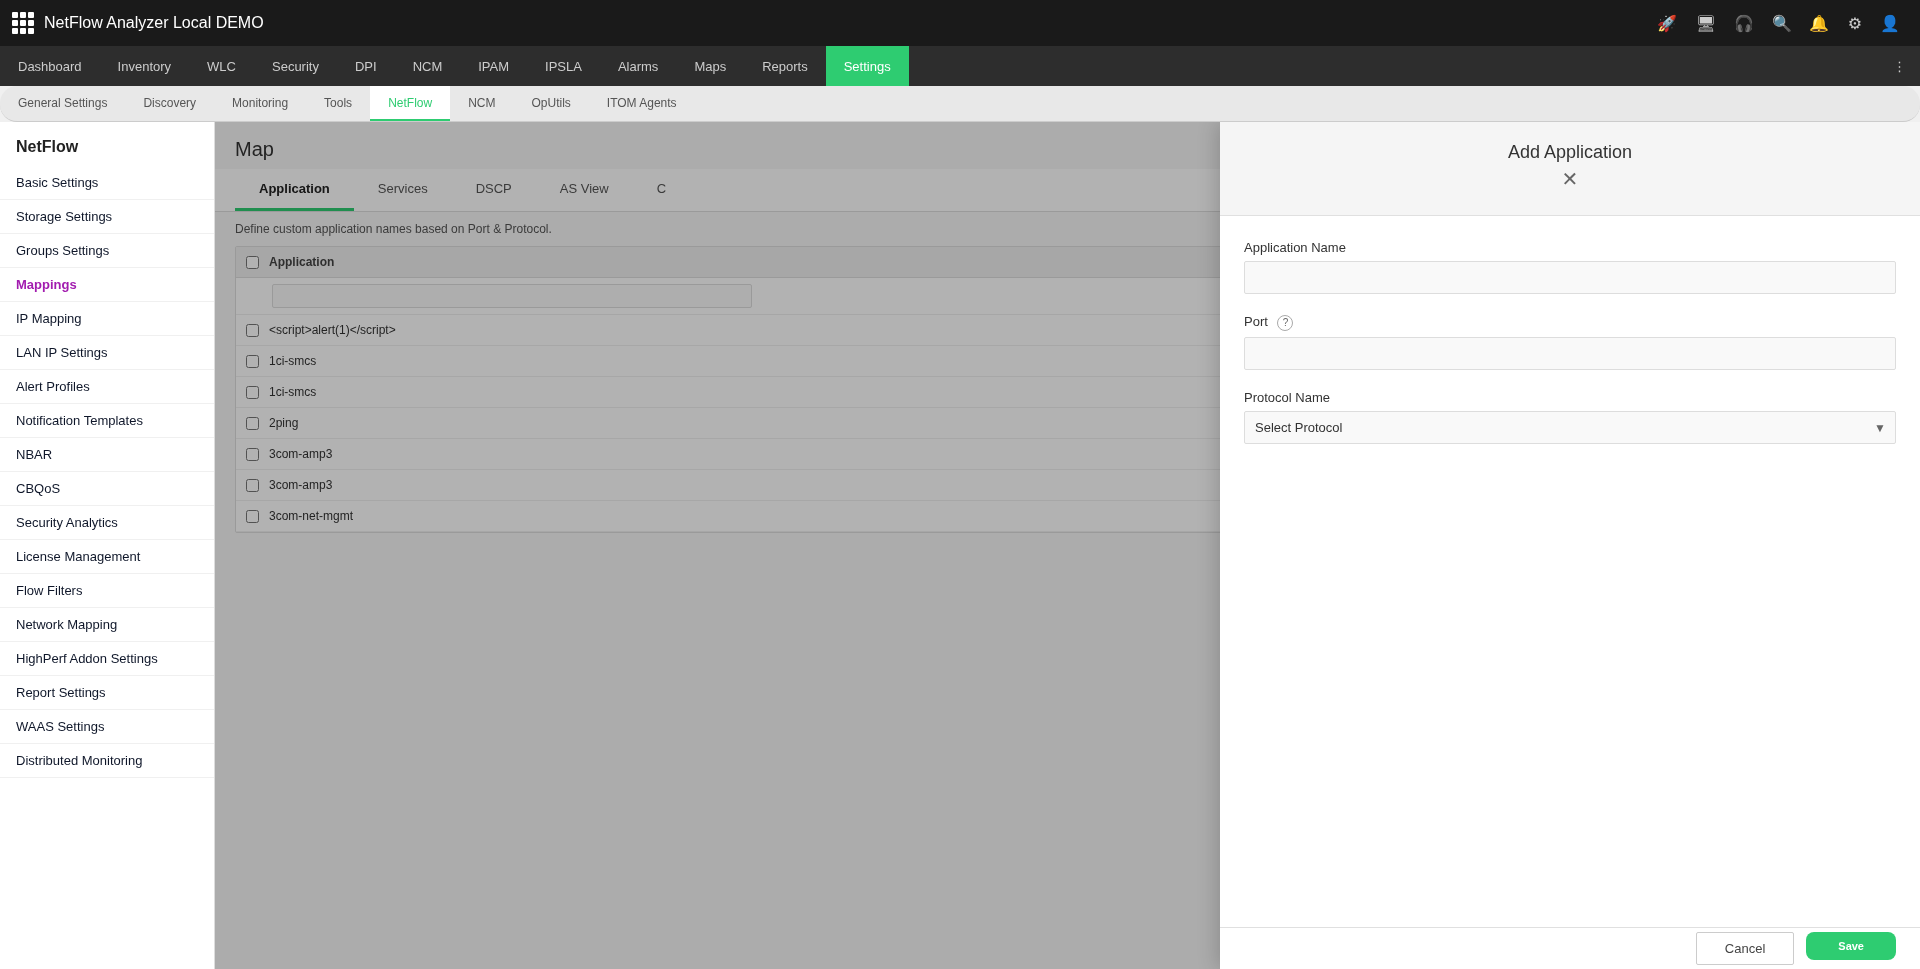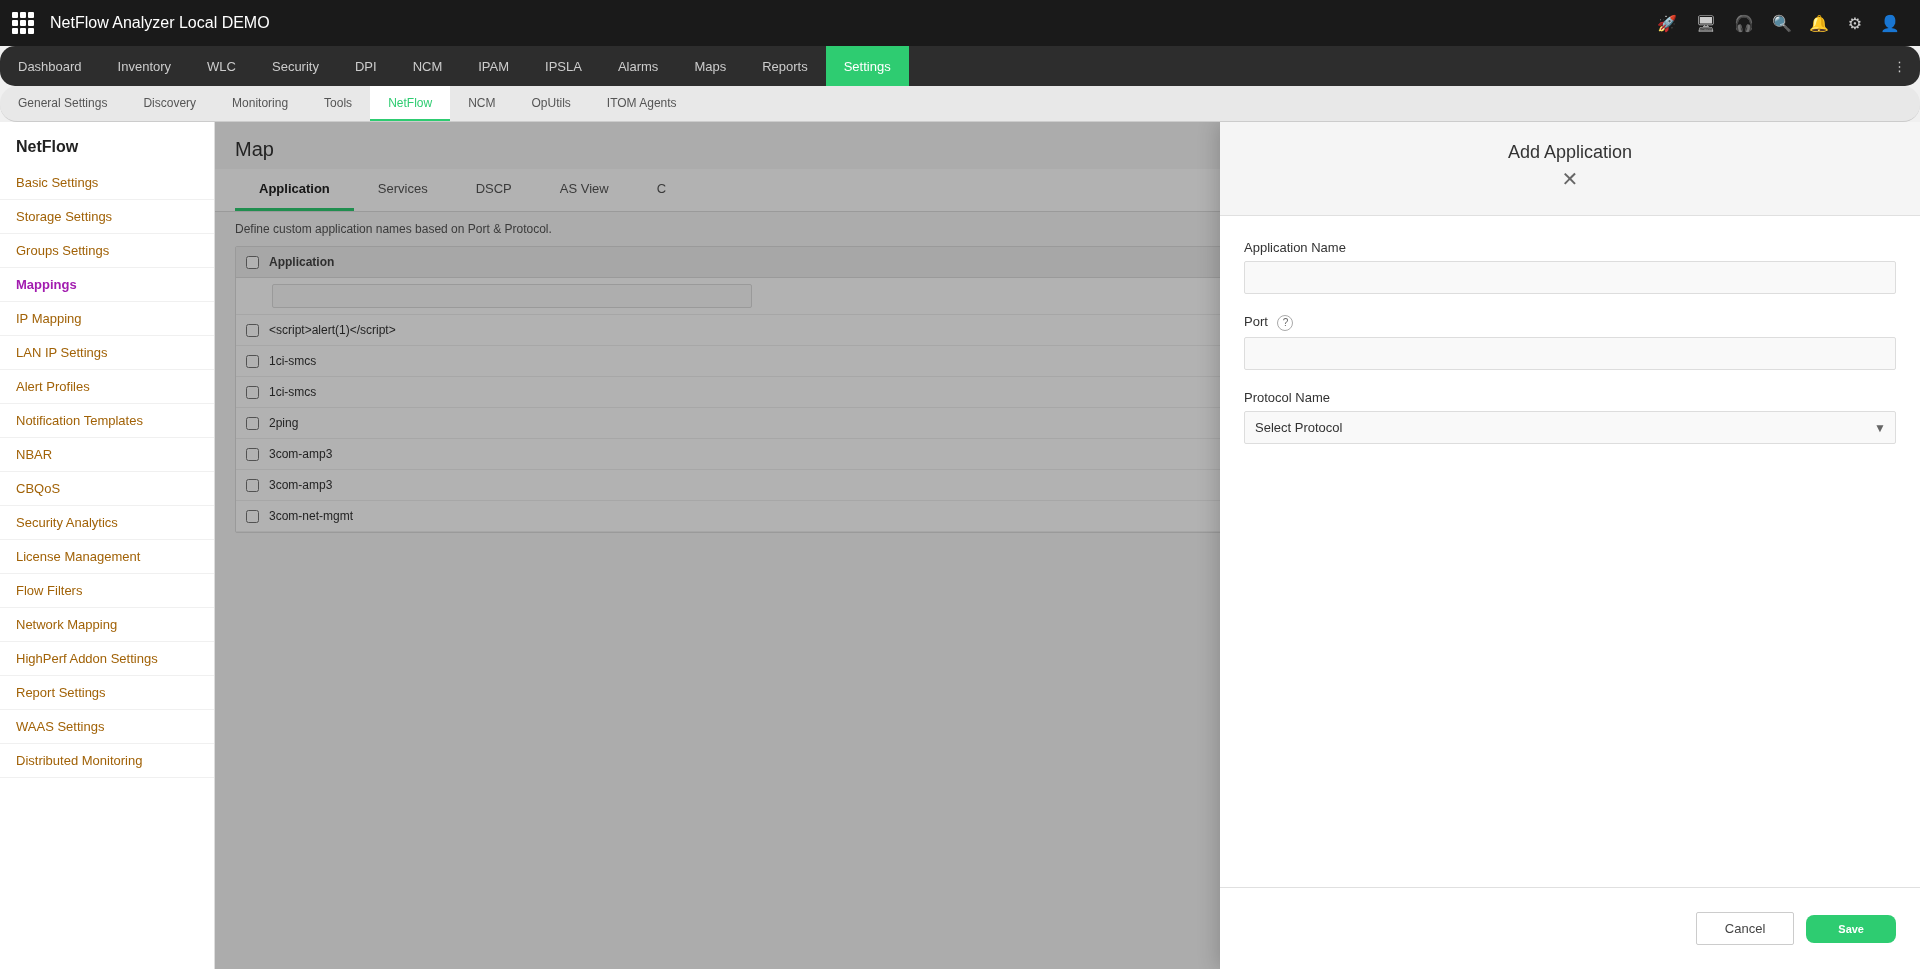--- a/index.html
+++ b/index.html
@@ -11,21 +11,21 @@
       color: #fff;
       height: 46px;
       display: flex;
       align-items: center;
       padding: 0 12px;
     }
     .top-bar-title {
       font-size: 16px;
       font-weight: 300;
       color: #fff;
-      margin-left: 8px;
+      margin-left: 2px;
       flex: 1;
     }
     .grid-icon {
       display: grid;
       grid-template-columns: repeat(3, 6px);
       grid-template-rows: repeat(3, 6px);
       gap: 2px;
       margin-right: 8px;
     }
     .grid-icon span {
@@ -44,21 +44,20 @@
       font-size: 16px;
       cursor: pointer;
     }
 
     
     .main-nav {
       background: #2d2d2d;
       height: 40px;
       display: flex;
       align-items: stretch;
-      border-radius: 15px;
     }
     .main-nav-item {
       color: #ccc;
       padding: 0 18px;
       display: flex;
       align-items: center;
       cursor: pointer;
       font-size: 13px;
       white-space: nowrap;
     }
@@ -116,21 +115,21 @@
       flex-shrink: 0;
     }
     .sidebar-title {
       font-size: 16px;
       font-weight: bold;
       padding: 16px 16px 10px 16px;
       color: #222;
     }
     .sidebar-item {
       padding: 9px 16px;
-      color: #a16207;
+      color: #0f172a;
       cursor: pointer;
       font-size: 13px;
       border-bottom: 1px solid #f0f0f0;
     }
     .sidebar-item.active {
       font-weight: bold;
       color: #a21caf;
     }
 
     
@@ -327,23 +326,23 @@
       right: 10px;
       top: 50%;
       transform: translateY(-50%);
       pointer-events: none;
       color: #666;
       font-size: 12px;
     }
 
     .modal-footer {
       display: flex;
-      align-items: center;
+      align-items: flex-start;
       justify-content: flex-end;
-      padding: 24px 24px;
+      padding: 4px 24px;
       border-top: 1px solid #e0e0e0;
       gap: 12px;
       margin-top: 24px;
     }
 
     .btn-cancel {
       padding: 8px 28px;
       border: 1px solid #ccc;
       background: #fff;
       color: #444;

